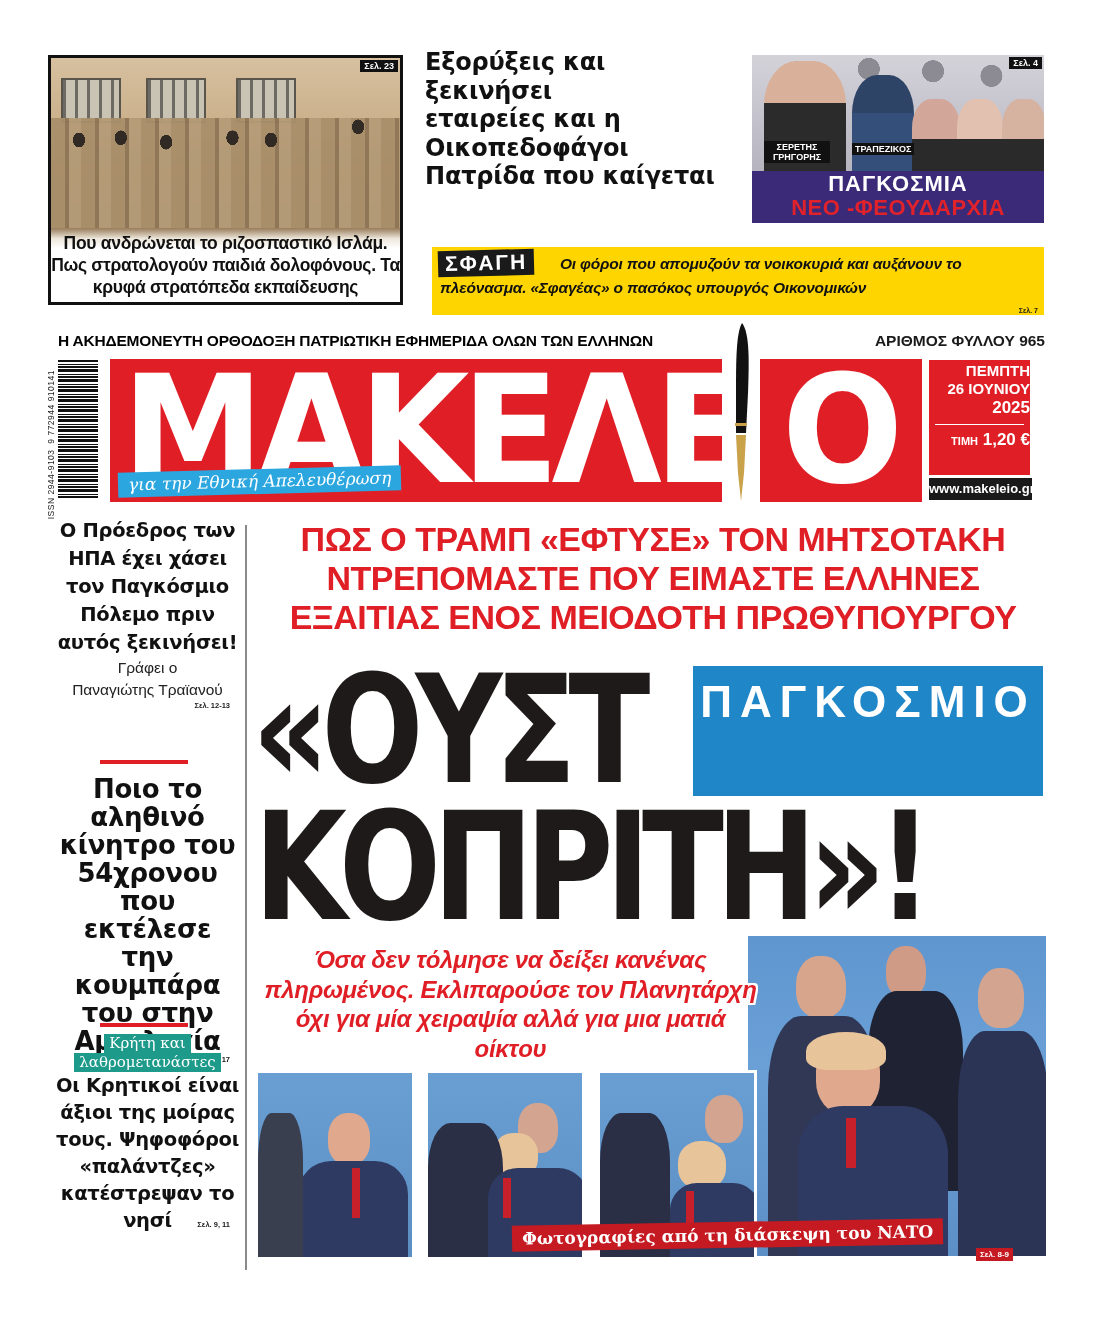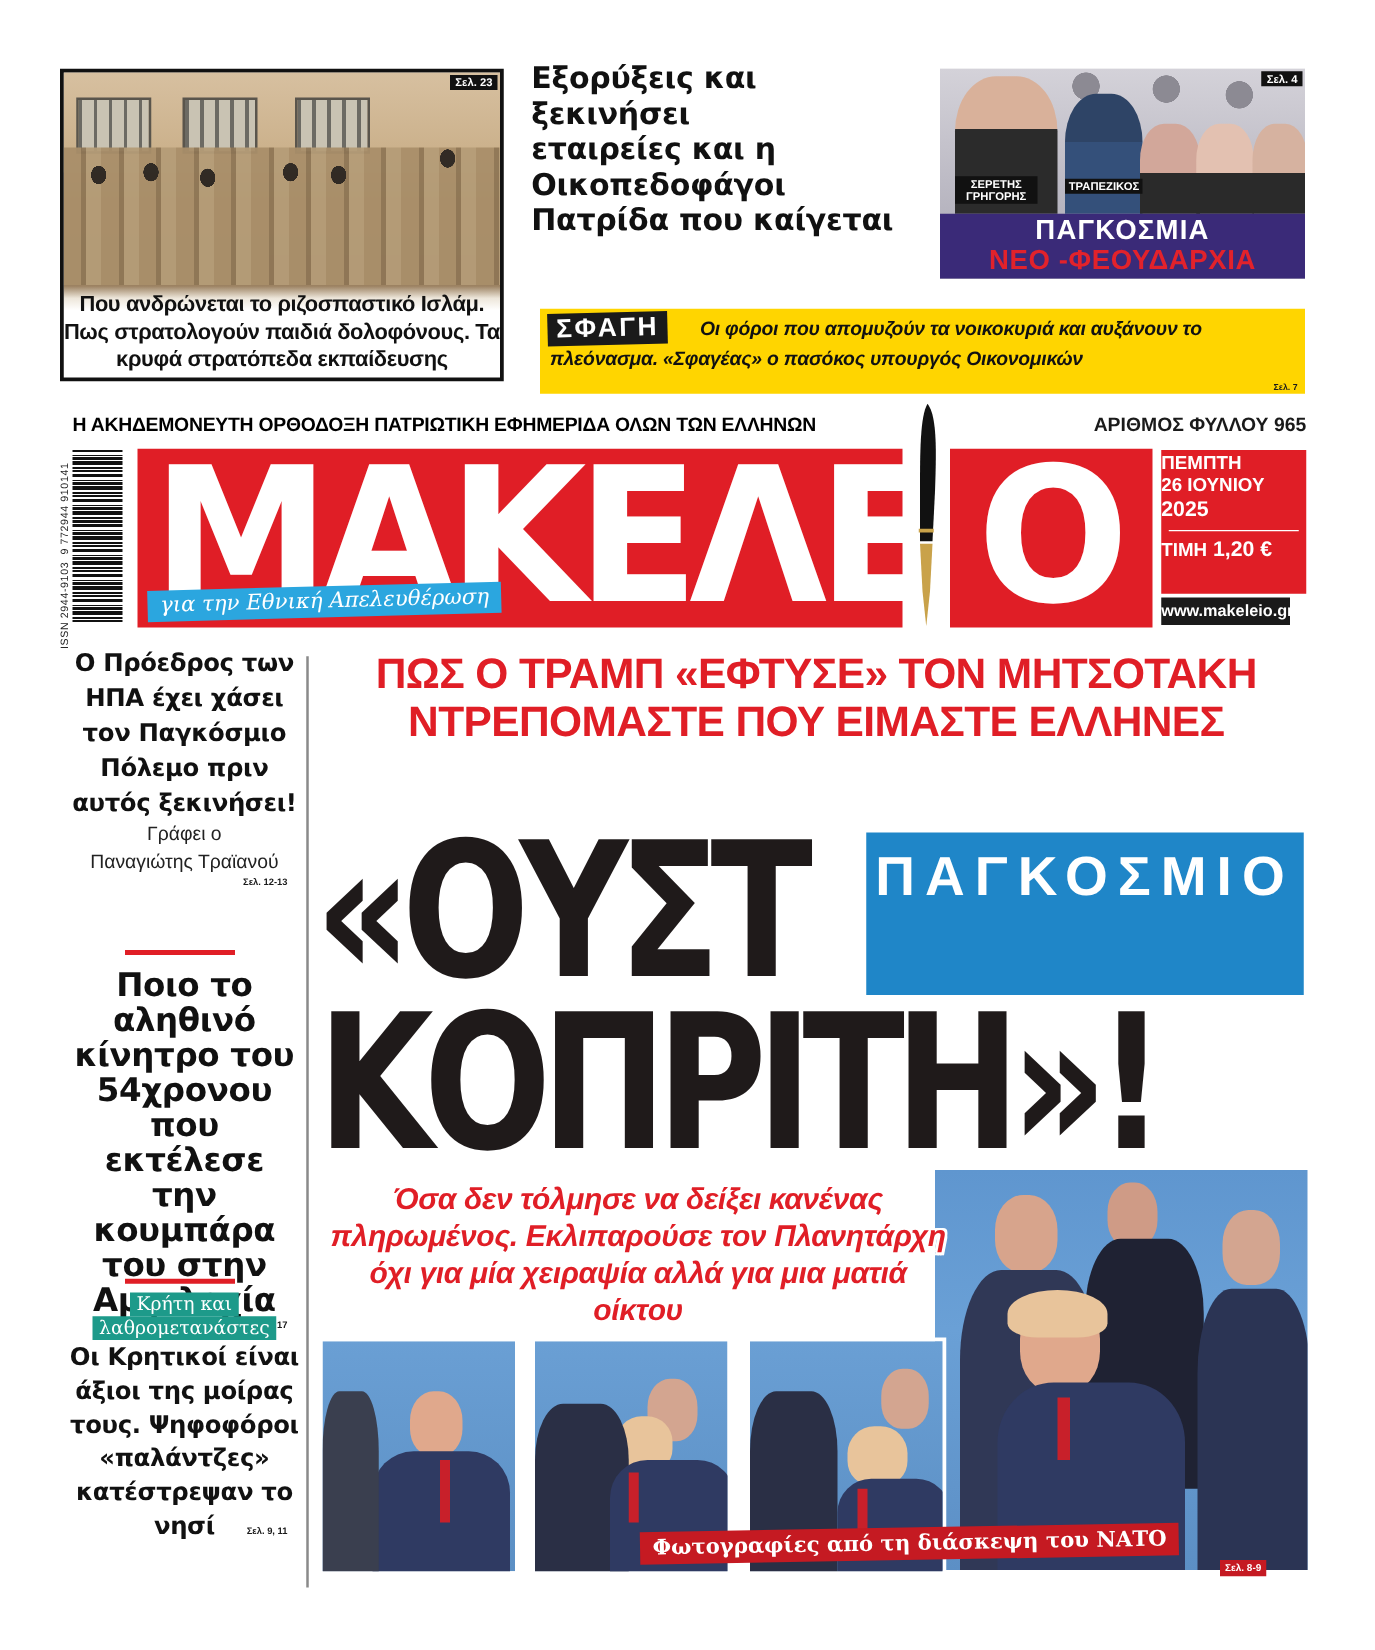--- a/index.html
+++ b/index.html
@@ -56,27 +56,27 @@
   .issue-no { right: 55px; top: 332px; font-weight: bold; font-size: 15.5px; color: #1a1a1a; }
 
   .mast-block { top: 359px; height: 143px; background: #e01e26; }
   .mast-text { font-family: "DejaVu Sans", sans-serif; font-weight: bold; color: #fff; font-size: 150px; line-height: 143px; letter-spacing: -8px; transform: scaleX(0.95); transform-origin: left; position: absolute; top: 0; }
   .barcode { left: 58px; top: 360px; width: 40px; height: 138px;
     background: repeating-linear-gradient(0deg, #111 0 2px, #fff 2px 3px, #111 3px 4px, #fff 4px 6px, #111 6px 9px, #fff 9px 10px); }
   .barcode-text { left: 46px; top: 370px; writing-mode: vertical-rl; transform: rotate(180deg); font-size: 8.5px; color: #222; letter-spacing: 0.5px; }
   .tagline { left: 118px; top: 469px; background: #2ba6df; color: #fff; font-family: "DejaVu Serif", serif; font-style: italic; font-size: 17px; padding: 2px 10px 3px; transform: rotate(-1.5deg); }
   .pen { left: 722px; top: 323px; width: 36px; height: 178px; }
 
-  .date-box { left: 929px; top: 360px; width: 116px; height: 115px; background: #e01e26; color: #fff; text-align: left; font-weight: bold; }
+  .date-box { left: 929px; top: 360px; width: 101px; height: 115px; background: #e01e26; color: #fff; text-align: right; font-weight: bold; }
   .date-l1 { font-size: 15px; line-height: 18px; padding-top: 2px; }
   .date-l2 { font-size: 15px; line-height: 18px; }
   .date-l3 { font-size: 17px; line-height: 20px; }
   .date-rule { height: 1px; background: #fff; margin: 6px 6px 4px; }
   .date-price { font-size: 17px; line-height: 22px; }
-  .date-price small { font-size: 15px; margin-top: 15px; }
+  .date-price small { font-size: 11px; margin-top: 15px; }
   .site-box { left: 929px; top: 478px; width: 103px; height: 22px; background: #1a1a1a; color: #fff; text-align: center; font-weight: bold; font-size: 13px; line-height: 22px; }
 
   
   .col-rule { left: 245px; top: 525px; width: 2px; height: 745px; background: #8a8a8a; }
   .left-story { left: 55px; width: 185px; text-align: center; }
   .ls-head { font-family: "DejaVu Sans", sans-serif; font-weight: bold; font-size: 19.5px; line-height: 28px; color: #111; letter-spacing: -0.3px; }
   .ls-by { font-size: 15.5px; line-height: 22px; color: #222; }
   .ls-sel { text-align: right; font-size: 7.5px; font-weight: bold; padding-right: 10px; }
   .red-rule { width: 88px; height: 4px; background: #e01e26; margin: 0 auto; }
   .crete-tag { display: inline-block; background: #1d9a8a; color: #fff; font-family: "DejaVu Serif", serif; font-size: 15px; line-height: 19px; padding: 0 5px; }
@@ -190,20 +190,21 @@
 <div class="abs left-story" style="top:1034px;">
   <span class="crete-tag">Κρήτη και</span><br>
   <span class="crete-tag">λαθρομετανάστες</span>
   <div class="ls-head" style="font-size:19.5px;line-height:27px;">Οι Κρητικοί είναι άξιοι της μοίρας τους. Ψηφοφόροι «παλάντζες» κατέστρεψαν το νησί</div>
   <div class="ls-sel" style="margin-top:-14px;">Σελ. 9, 11</div>
 </div>
 
 <div class="abs main-head">
   <div>ΠΩΣ Ο ΤΡΑΜΠ «ΕΦΤΥΣΕ» ΤΟΝ ΜΗΤΣΟΤΑΚΗ</div>
   <div>ΝΤΡΕΠΟΜΑΣΤΕ ΠΟΥ ΕΙΜΑΣΤΕ ΕΛΛΗΝΕΣ</div>
+  <div>ΕΞΑΙΤΙΑΣ ΕΝΟΣ ΜΕΙΟΔΟΤΗ ΠΡΩΘΥΠΟΥΡΓΟΥ</div>
 </div>
 
 <div class="abs big-ust">«ΟΥΣΤ</div>
 <div class="abs rez-box">
   <div>ΠΑΓΚΟΣΜΙΟ</div>
 </div>
 
 <div class="abs photo-main">
   <div class="head" style="left:48px;top:20px;width:50px;height:62px;"></div>
   <div class="suit" style="left:20px;top:80px;width:110px;height:240px;background:#303856;"></div>

